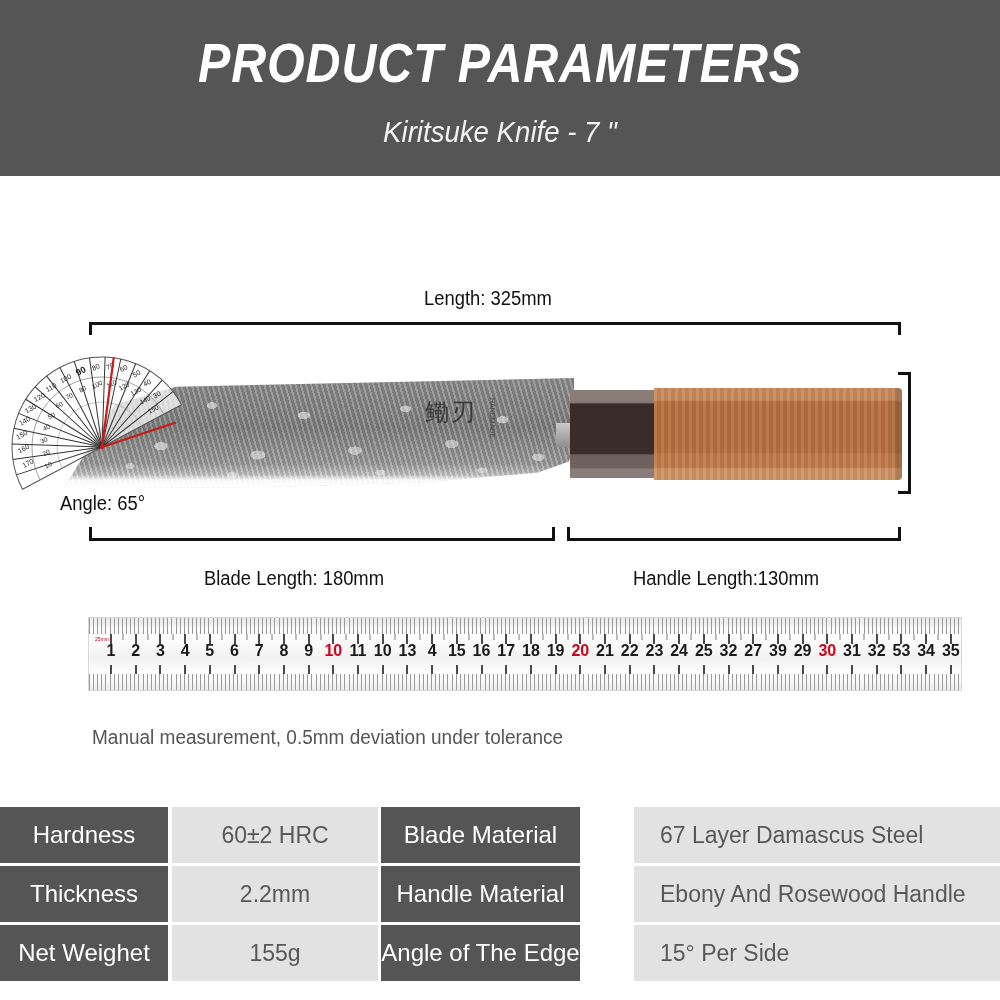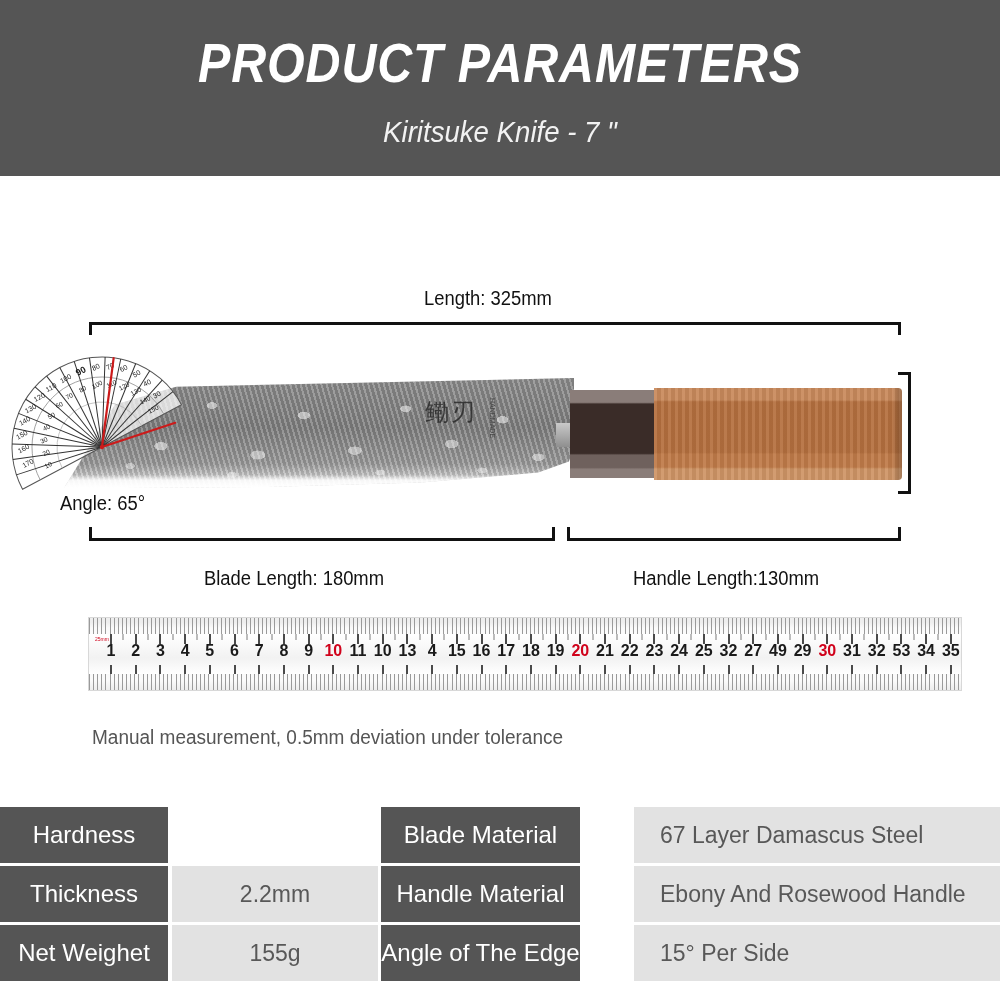--- a/index.html
+++ b/index.html
@@ -416,21 +416,21 @@
         <div class="ruler-cm-tick-b" style="left: 639.5px;"></div>
         <div class="ruler-half-tick" style="left: 651.85px;"></div>
         <div class="ruler-num" style="left: 639.5px;">32</div>
         <div class="ruler-cm-tick" style="left: 664.2px;"></div>
         <div class="ruler-cm-tick-b" style="left: 664.2px;"></div>
         <div class="ruler-half-tick" style="left: 676.55px;"></div>
         <div class="ruler-num" style="left: 664.2px;">27</div>
         <div class="ruler-cm-tick" style="left: 688.9px;"></div>
         <div class="ruler-cm-tick-b" style="left: 688.9px;"></div>
         <div class="ruler-half-tick" style="left: 701.25px;"></div>
-        <div class="ruler-num" style="left: 688.9px;">49</div>
+        <div class="ruler-num" style="left: 688.9px;">39</div>
         <div class="ruler-cm-tick" style="left: 713.6px;"></div>
         <div class="ruler-cm-tick-b" style="left: 713.6px;"></div>
         <div class="ruler-half-tick" style="left: 725.95px;"></div>
         <div class="ruler-num" style="left: 713.6px;">29</div>
         <div class="ruler-cm-tick" style="left: 738.3px;"></div>
         <div class="ruler-cm-tick-b" style="left: 738.3px;"></div>
         <div class="ruler-half-tick" style="left: 750.65px;"></div>
         <div class="ruler-num red" style="left: 738.3px;">30</div>
         <div class="ruler-cm-tick" style="left: 763px;"></div>
         <div class="ruler-cm-tick-b" style="left: 763px;"></div>
@@ -452,20 +452,21 @@
         <div class="ruler-cm-tick-b" style="left: 861.8px;"></div>
         <div class="ruler-num" style="left: 861.8px;">35</div>
       </div>
   </div>
 
   <div class="tolerance">Manual measurement, 0.5mm deviation under tolerance</div>
 
   <div class="spec-table" id="spec-table">
       <div class="spec-row">
         <div class="cell key k1">Hardness</div>
+        <div class="cell val v1">60±2 HRC</div>
         <div class="cell key k2">Blade Material</div>
         <div class="cell val v2">67 Layer Damascus Steel</div>
       </div>
       <div class="spec-row">
         <div class="cell key k1">Thickness</div>
         <div class="cell val v1">2.2mm</div>
         <div class="cell key k2">Handle Material</div>
         <div class="cell val v2">Ebony And Rosewood Handle</div>
       </div>
       <div class="spec-row">

